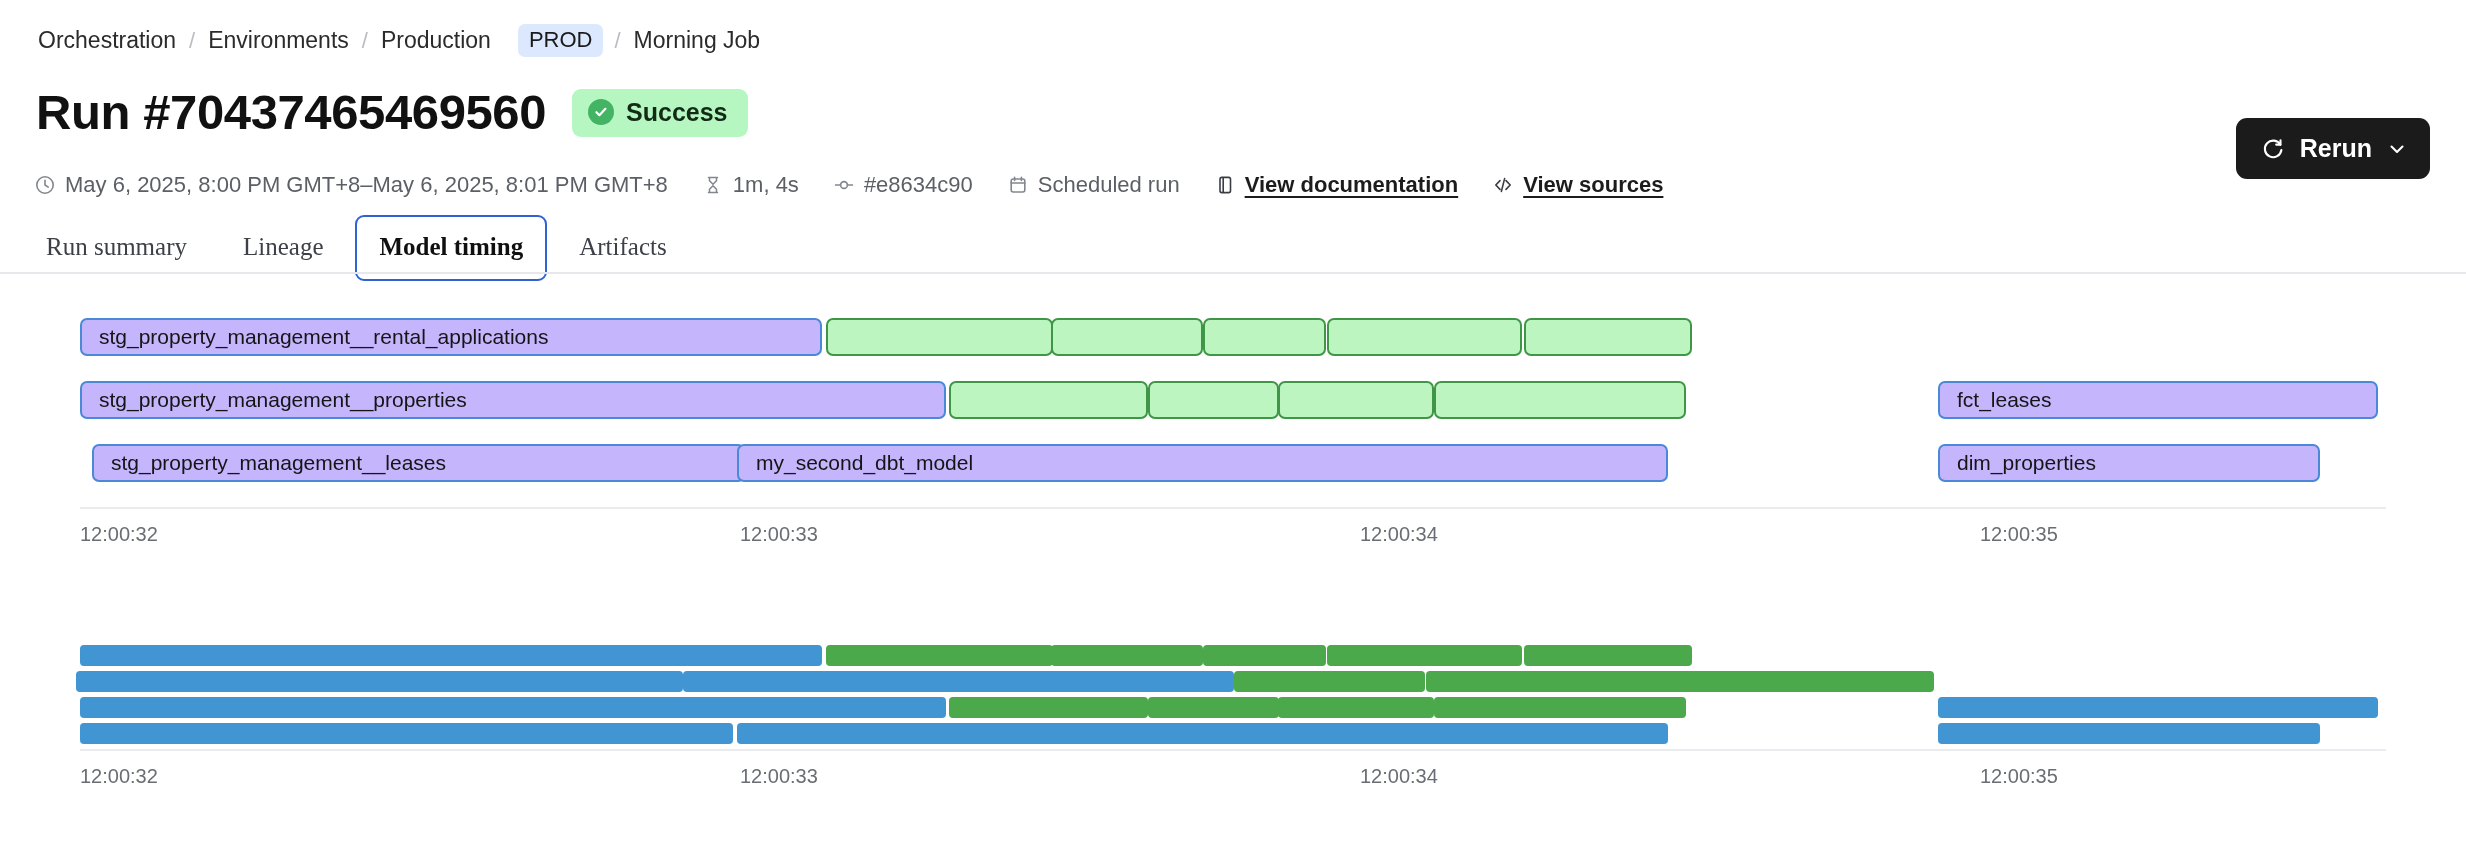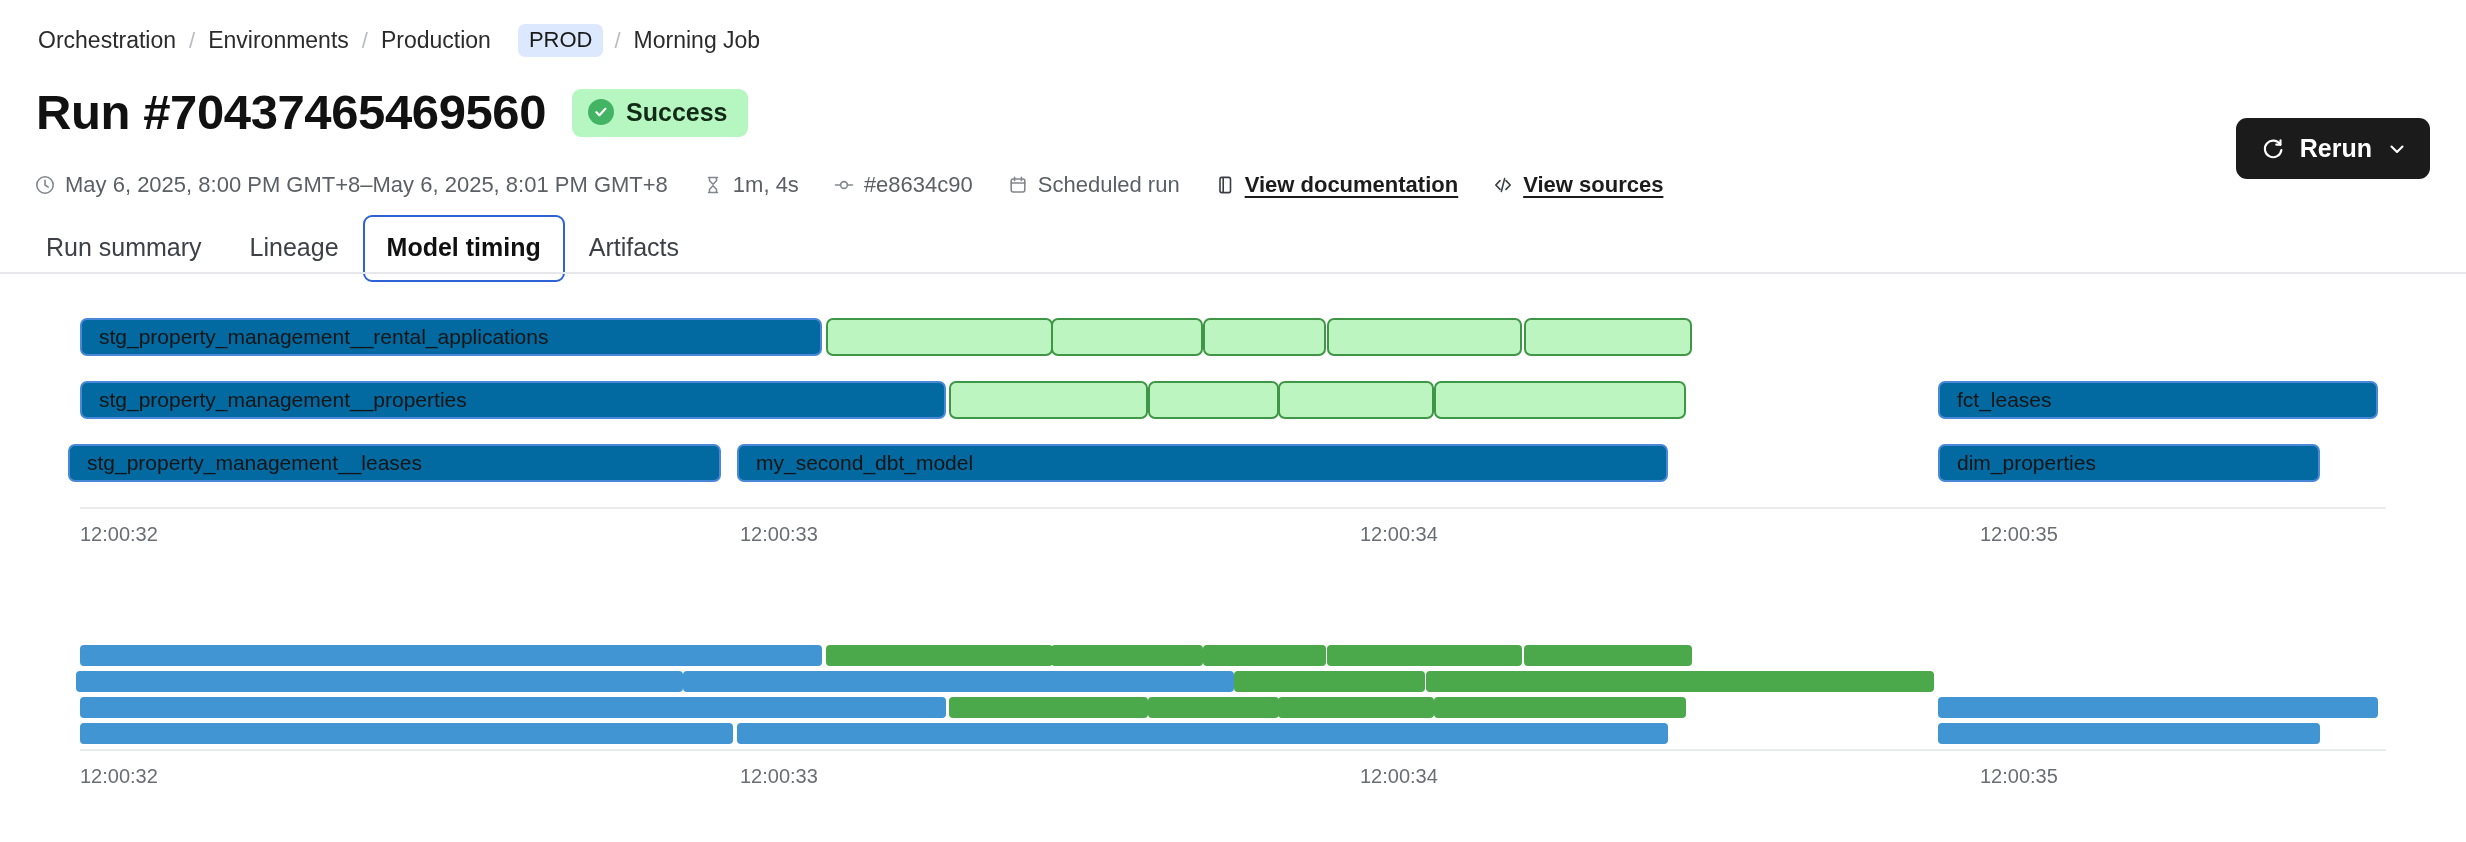--- a/index.html
+++ b/index.html
@@ -72,21 +72,21 @@
     padding:16px 22px 16px 24px;
     font-size:25px;font-weight:700;
     font-family:"Liberation Sans", sans-serif;
     cursor:pointer;
   }
   .rerun-btn svg{display:block;}
 
   
   .tabs{
     position:absolute;left:22px;top:215px;
-    display:flex;align-items:stretch;gap:0;
+    display:flex;align-items:stretch;gap:8px;font-family:Liberation Serif, serif;
   }
   .tab{
     font-size:25px;color:#3d4147;
     padding:16px 22px 18px 22px;
     border:2px solid transparent;border-radius:9px;
     cursor:pointer;white-space:nowrap;
   }
   .tab.active{
     color:#101010;font-weight:600;
     border-color:#2f62d6;background:#ffffff;
@@ -100,21 +100,21 @@
   .gantt{position:absolute;left:0;top:318px;width:2466px;}
   .row{position:relative;height:48px;margin-bottom:15px;}
   .bar{
     position:absolute;top:0;height:38px;
     border-radius:7px;box-sizing:border-box;
     display:flex;align-items:center;
     font-size:21px;color:#151515;
     padding-left:17px;white-space:nowrap;overflow:hidden;
     cursor:pointer;
   }
-  .bar.blue{background:#0369a1;border:2px solid #4a88d8;}
+  .bar.blue{background:#c4b5fd;border:2px solid #4a88d8;}
   .bar.green{background:#bcf5c0;border:2px solid #3f9646;}
 
   .axis{position:relative;width:2466px;height:46px;}
   .axis-line{
     position:absolute;left:80px;top:0;width:2306px;height:2px;
     background:#e9ebee;
   }
   .axis-tick{
     position:absolute;top:16px;
     font-size:20px;color:#6a6e74;white-space:nowrap;
@@ -251,21 +251,21 @@
     </div>
     <div class="row">
       <div class="bar blue" style="left: 80px; width: 866px;">stg_property_management__properties</div>
       <div class="bar green" style="left: 949px; width: 199px;"></div>
       <div class="bar green" style="left: 1148px; width: 131px;"></div>
       <div class="bar green" style="left: 1278px; width: 156px;"></div>
       <div class="bar green" style="left: 1434px; width: 252px;"></div>
       <div class="bar blue" style="left: 1938px; width: 440px;">fct_leases</div>
     </div>
     <div class="row">
-      <div class="bar blue" style="left: 68px; width: 653px;">stg_property_management__leases</div>
+      <div class="bar blue" style="left: 92px; width: 653px;">stg_property_management__leases</div>
       <div class="bar blue" style="left: 737px; width: 931px;">my_second_dbt_model</div>
       <div class="bar blue" style="left: 1938px; width: 382px;">dim_properties</div>
     </div>
     <div class="axis">
       <div class="axis-line"></div>
       <div class="axis-tick" style="left: 80px;">12:00:32</div>
       <div class="axis-tick" style="left: 740px;">12:00:33</div>
       <div class="axis-tick" style="left: 1360px;">12:00:34</div>
       <div class="axis-tick" style="left: 1980px;">12:00:35</div>
     </div>

